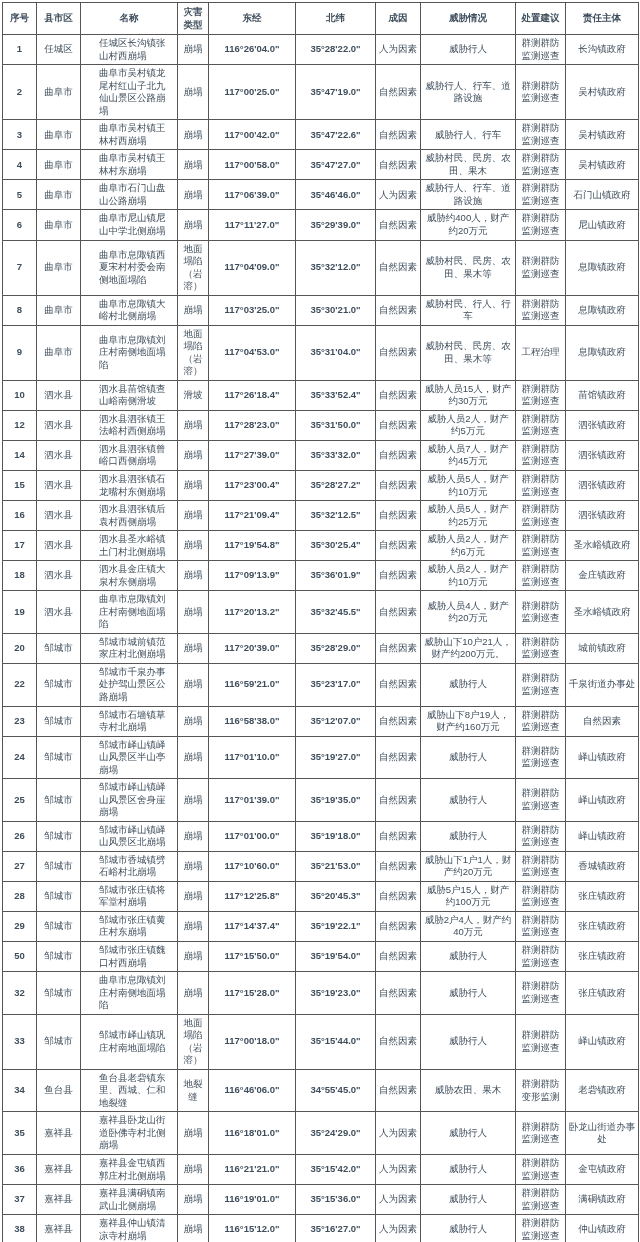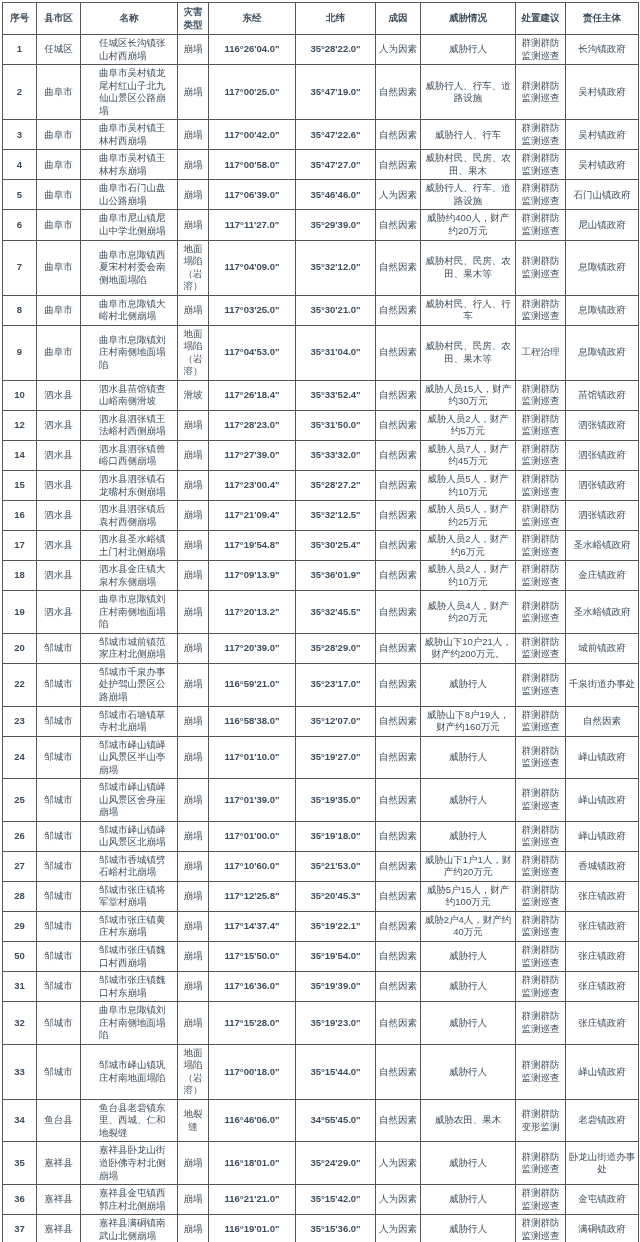--- a/index.html
+++ b/index.html
@@ -412,32 +412,20 @@
           <td class="col-name">邹城市张庄镇魏口村西崩塌</td>
           <td class="col-type">崩塌</td>
           <td class="col-lon">117°15'50.0"</td>
           <td class="col-lat">35°19'54.0"</td>
           <td class="col-cause">自然因素</td>
           <td class="col-threat">威胁行人</td>
           <td class="col-advice">群测群防监测巡查</td>
           <td class="col-owner">张庄镇政府</td>
         </tr>
         <tr>
-          <td class="col-no">31</td>
-          <td class="col-county">邹城市</td>
-          <td class="col-name">邹城市张庄镇魏口村东崩塌</td>
-          <td class="col-type">崩塌</td>
-          <td class="col-lon">117°16'36.0"</td>
-          <td class="col-lat">35°19'39.0"</td>
-          <td class="col-cause">自然因素</td>
-          <td class="col-threat">威胁行人</td>
-          <td class="col-advice">群测群防监测巡查</td>
-          <td class="col-owner">张庄镇政府</td>
-        </tr>
-        <tr>
           <td class="col-no">32</td>
           <td class="col-county">邹城市</td>
           <td class="col-name">曲阜市息陬镇刘庄村南侧地面塌陷</td>
           <td class="col-type">崩塌</td>
           <td class="col-lon">117°15'28.0"</td>
           <td class="col-lat">35°19'23.0"</td>
           <td class="col-cause">自然因素</td>
           <td class="col-threat">威胁行人</td>
           <td class="col-advice">群测群防监测巡查</td>
           <td class="col-owner">张庄镇政府</td>

